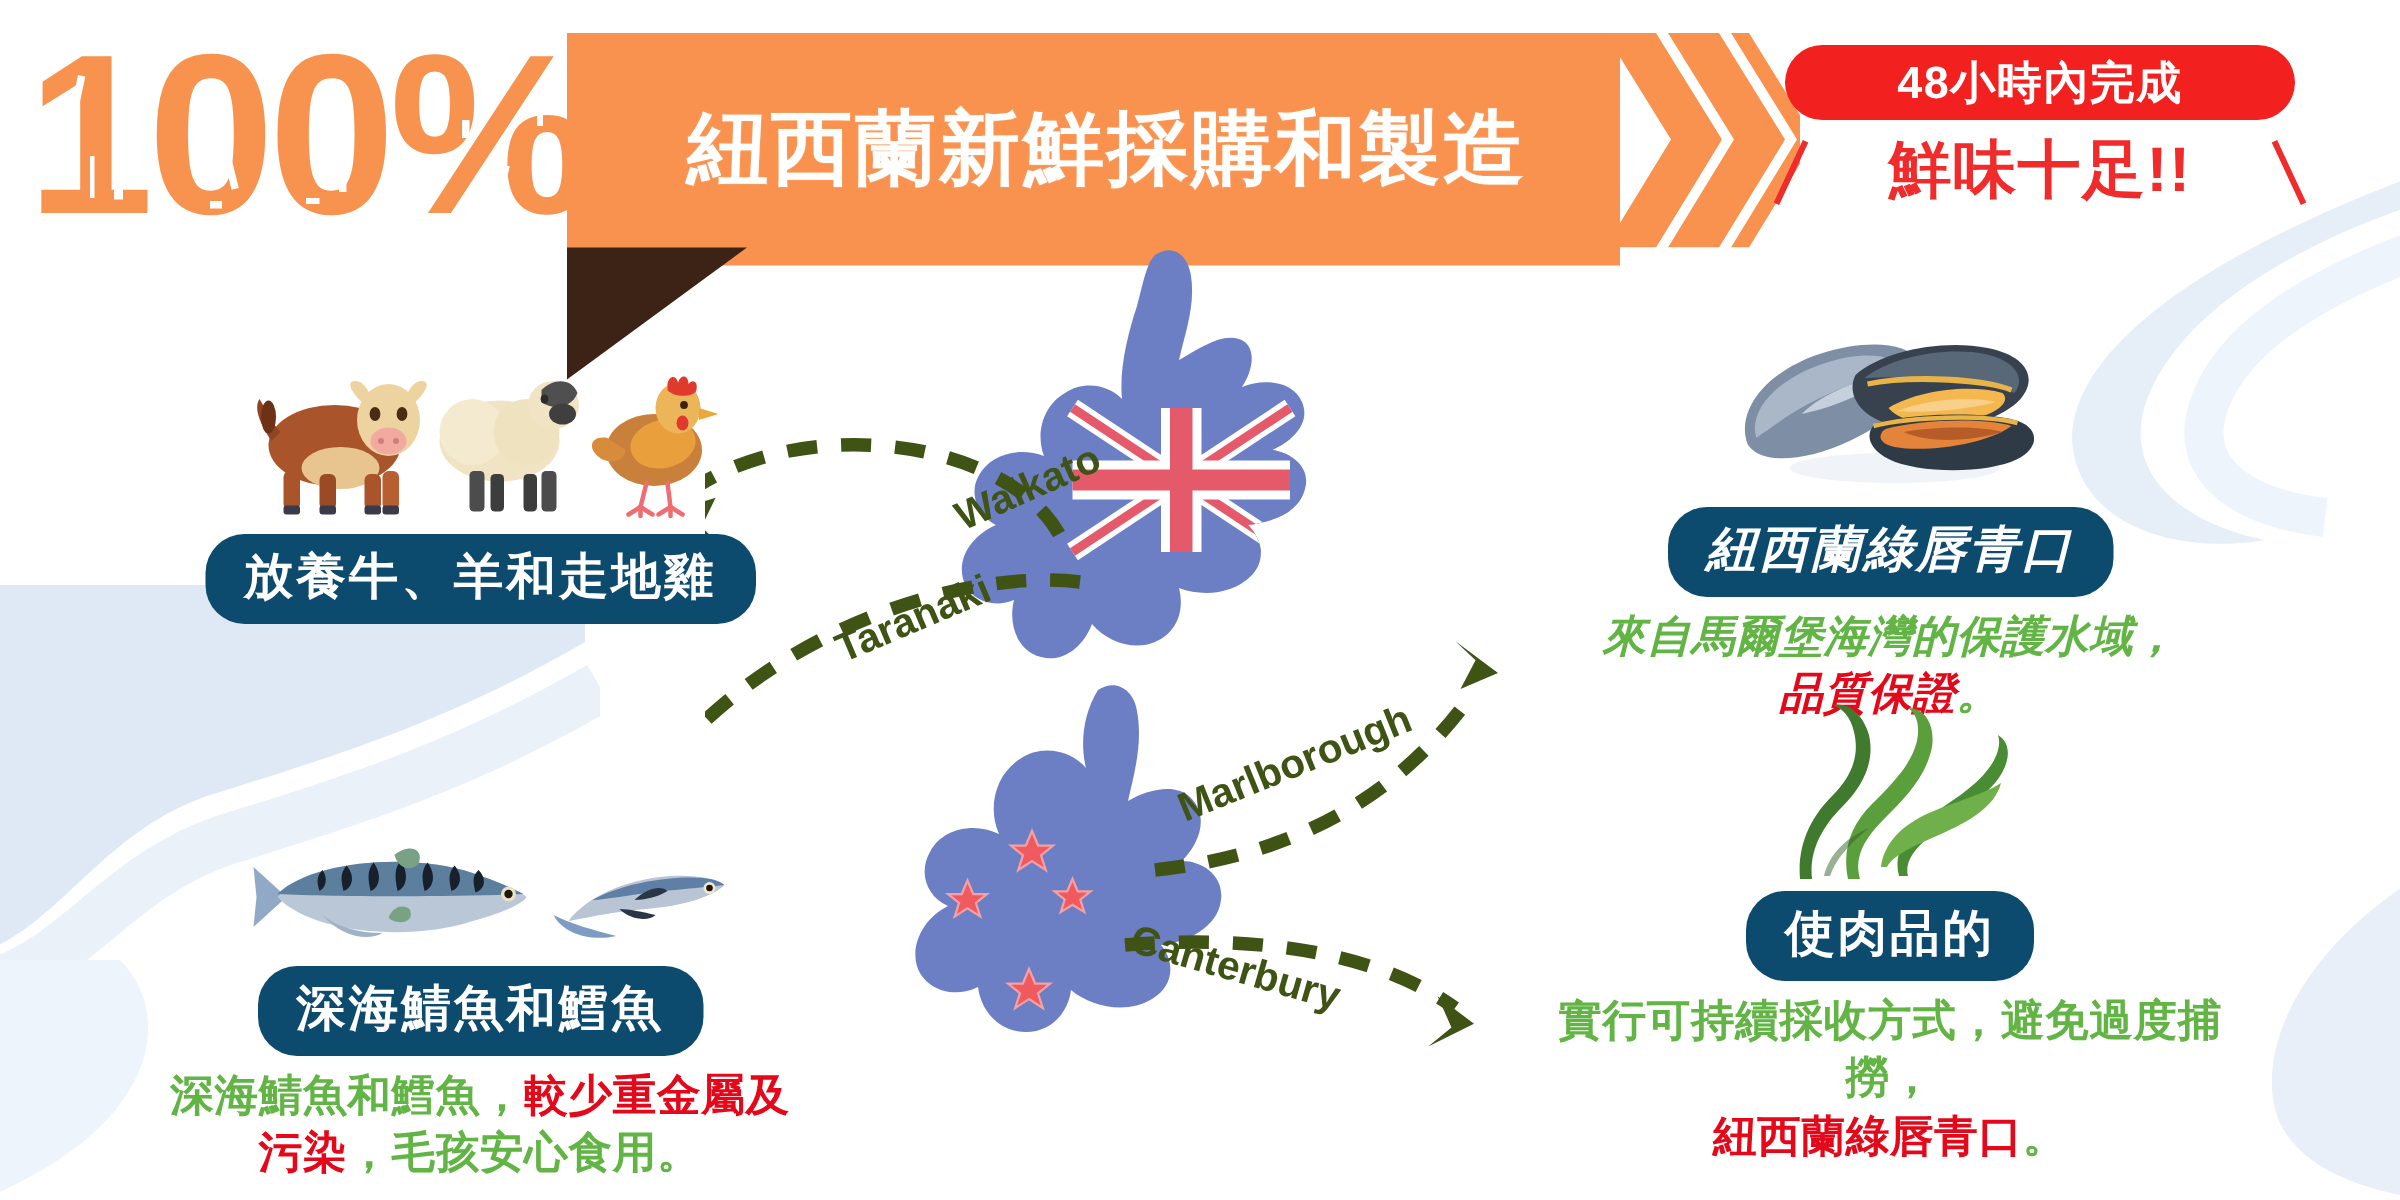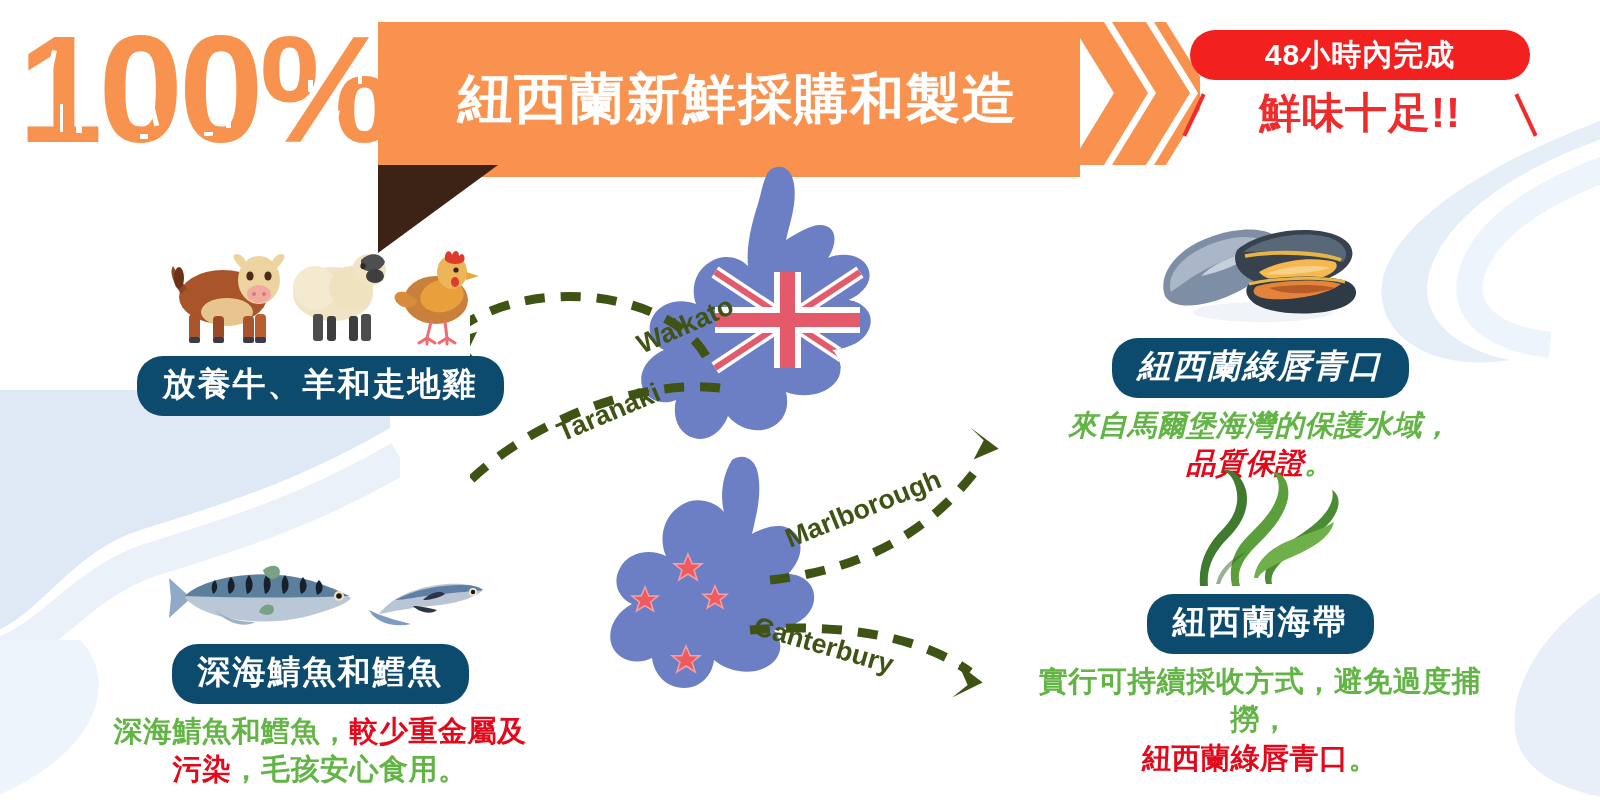--- a/index.html
+++ b/index.html
@@ -421,20 +421,20 @@
                  C110,18 108,10 102,6 C114,6 120,18 118,32 C114,52 100,66 86,80
                  C72,94 66,106 70,120 Z" fill="#5b9e3c"></path>
         <path d="M96,118 C92,104 100,90 114,80 C130,68 146,60 156,46
                  C162,38 164,30 162,24 C172,30 170,44 160,56 C148,70 130,80 116,92
                  C104,102 100,110 102,118 Z" fill="#4a8c33"></path>
         <path d="M84,112 C86,96 98,84 116,76 C134,68 152,64 164,56
                  C160,72 142,82 124,90 C106,98 92,104 88,112 Z" fill="#6fb04a"></path>
         <path d="M46,118 C50,102 62,92 76,86 C64,96 54,106 50,118 Z" fill="#2f6324" opacity="0.5"></path>
       </svg>
     </div>
-    <div class="pill">紐西蘭海帶</div>
+    <div class="pill">使肉品的</div>
     <div class="desc">
       <div><span>實行可持續採收方式，避免過度捕撈，</span></div>
       <div><span class="hl">紐西蘭綠唇青口</span><span>。</span></div>
     </div>
   </div>
 
 </div>
 
 </body></html>

